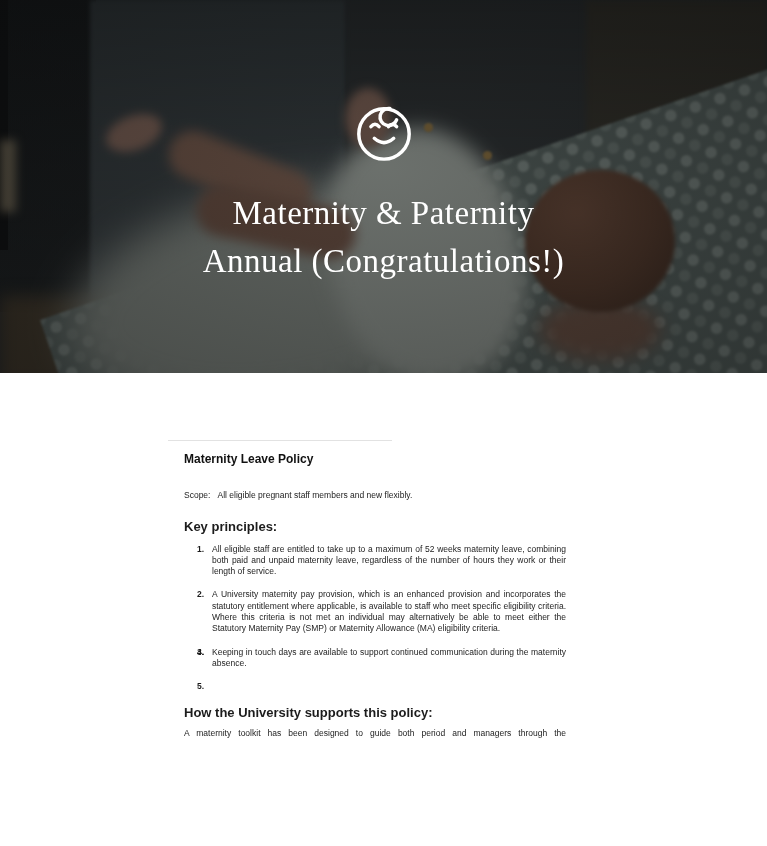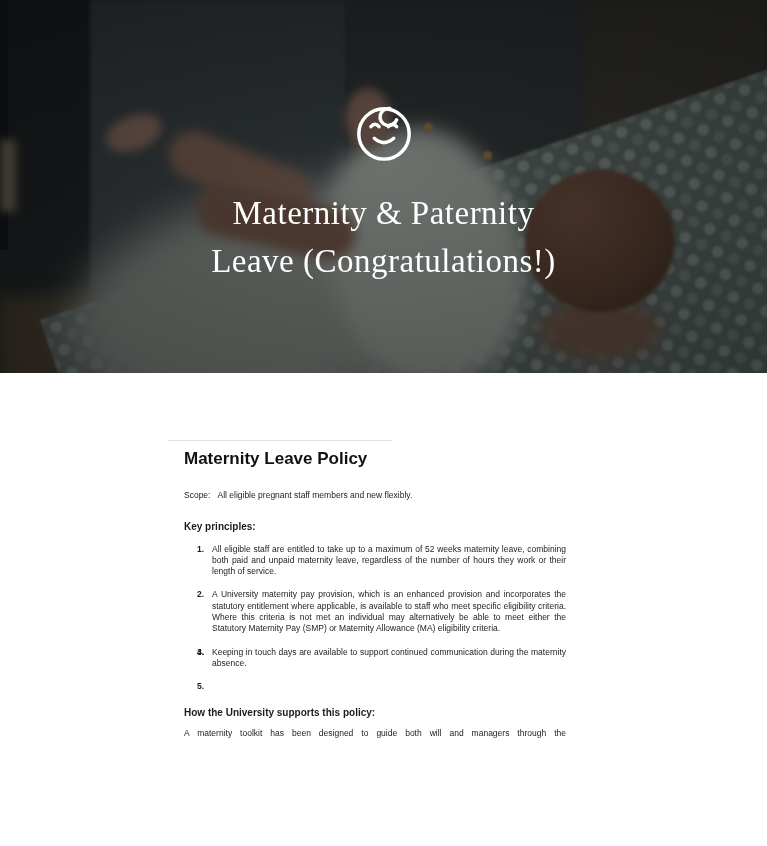--- a/index.html
+++ b/index.html
@@ -52,25 +52,25 @@
   .hero-content { position:absolute; inset:0; z-index:5; display:flex; flex-direction:column;
                   align-items:center; text-align:center; padding-top:101px; }
   .baby-icon svg { display:block; }
   .hero-title { margin-top:26px; color:#ffffff; font-family:"Liberation Serif","DejaVu Serif",serif;
                 font-weight:400; font-size:33px; line-height:48px; letter-spacing:.5px; }
 
   
   .doc-topline { position:absolute; left:168px; top:440px; width:224px; height:1px; background:#e2e2e2; }
   .doc-content { position:absolute; left:184px; top:452px; width:382px;
                  color:#1c1c1c; font-size:8.5px; line-height:11.3px; }
-  .doc-heading { font-size:17px; line-height:14px; font-weight:700; color:#111; }
+  .doc-heading { font-size:12px; line-height:14px; font-weight:700; color:#111; }
   .doc-intro { margin-top:13px; text-align:justify; }
   .scope-line { margin-top:24px; }
   .scope-line .lbl { font-weight:400; margin-right:7px; }
-  .subhead { margin-top:20px; font-weight:700; font-size:10px; }
+  .subhead { margin-top:20px; font-weight:700; font-size:13px; }
   .principles { margin-top:11px; }
   .p-item { position:relative; padding-left:28px; margin-bottom:12px; text-align:justify; }
   .p-item .num { position:absolute; left:13px; top:0; font-weight:700; }
   .supports-head { margin-top:38px; }
   .partial-para { margin-top:9px; text-align:justify; text-align-last:justify; }
 </style>
 </head>
 <body>
 
 <div class="page">
@@ -103,21 +103,21 @@
         <svg width="62" height="62" viewBox="0 0 64 64" fill="none" stroke="#ffffff" stroke-width="3.6" stroke-linecap="round">
           <circle cx="32" cy="34" r="26"></circle>
           <path d="M38 7.8 A 8.8 8.8 0 1 0 45 19.5"></path>
           <path d="M18.5 26.5 q 4.2 -4.8 8.4 0"></path>
           <path d="M36.6 26.5 q 4.2 -4.8 8.4 0"></path>
           <path d="M22 38.5 q 10 8.8 20 0"></path>
         </svg>
       </span>
       <h1 class="hero-title">
         <span>Maternity &amp; Paternity</span><br>
-        <span>Leave (Congratulations!)</span>
+        <span>Annual (Congratulations!)</span>
       </h1>
     </div>
   </div>
 
   <div class="doc-topline"></div>
 
   <div class="doc-content">
     <h2 class="doc-heading">Maternity Leave Policy</h2>
 
 
@@ -143,16 +143,16 @@
         <span class="num">4.</span>
         <span>Keeping in touch days are available to support continued communication during the maternity absence.</span>
       </div>
       <div class="p-item">
         <span class="num">5.</span>
       </div>
     </div>
 
     <p class="subhead supports-head">How the University supports this policy:</p>
 
-    <p class="partial-para">A maternity toolkit has been designed to guide both will and managers through the</p>
+    <p class="partial-para">A maternity toolkit has been designed to guide both period and managers through the</p>
   </div>
 
 </div>
 
 </body></html>

